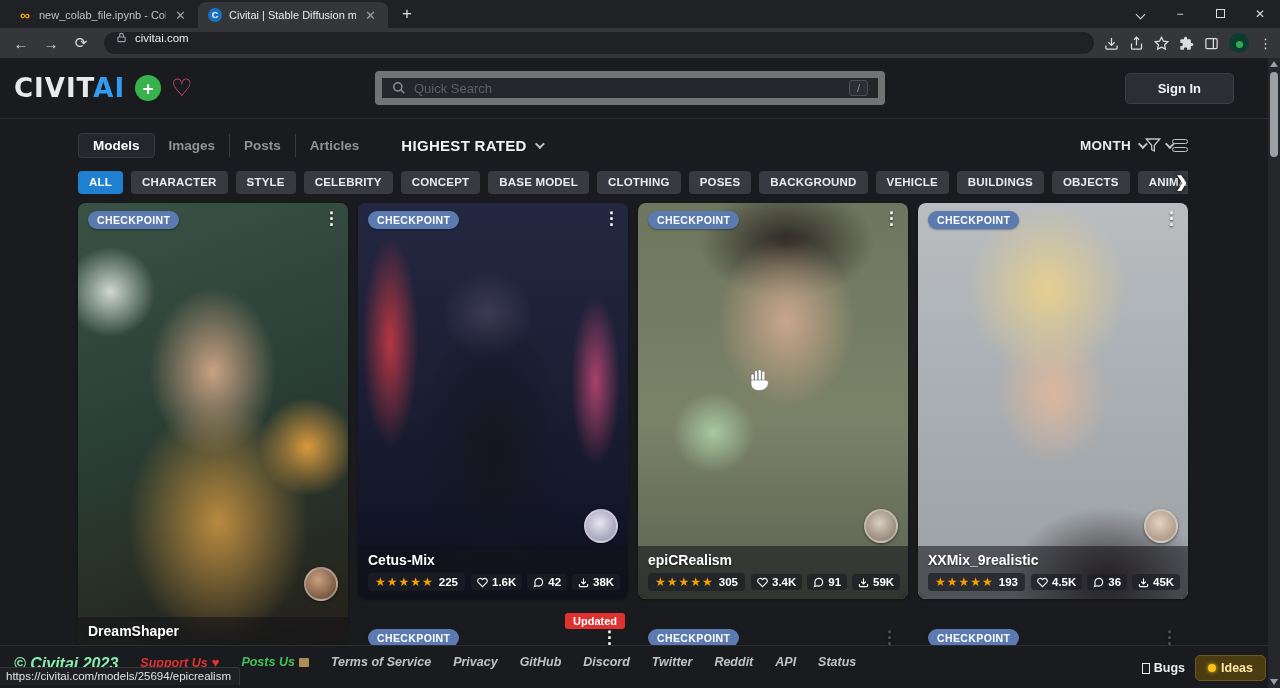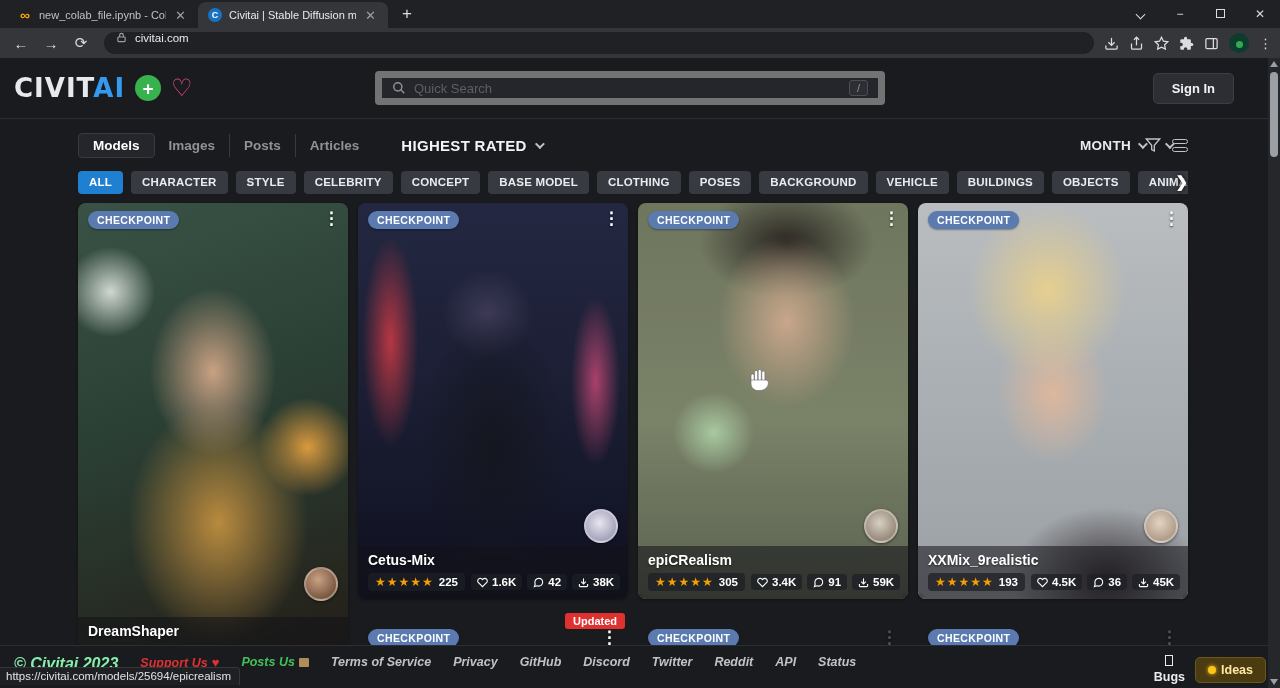--- a/index.html
+++ b/index.html
@@ -48,21 +48,21 @@
     display:flex; align-items:center; justify-content:center; margin-left:10px; font-weight:bold; line-height:1; }
   .heart-btn { margin-left:10px; font-size:24px; color:#e64980; line-height:1; }
   .searchbar { position:absolute; left:375px; width:510px; height:34px; background:#25262b;
     border:7px solid #737373; border-radius:4px; display:flex; align-items:center; padding:0 10px; gap:8px; }
   .searchbar input { flex:1; background:transparent; border:none; outline:none; color:#c1c2c5;
     font-size:13px; font-family:"Liberation Sans", sans-serif; }
   .searchbar input::placeholder { color:#5c5f66; }
   .slash-key { border:1px solid #4a4d55; border-radius:3px; color:#909296; font-size:11px;
     padding:1px 7px; background:#2c2e33; }
   .signin { margin-left:auto; background:#2c2e33; border:1px solid #3b3e46; color:#f1f3f5;
-    font-size:13px; font-weight:bold; padding:7px 18px; border-radius:5px; }
+    font-size:13px; font-weight:bold; padding:7px 32px; border-radius:5px; }
 
   .viewport { height:526px; overflow:hidden; position:relative; }
   .container { width:1110px; margin-left:78px; }
 
   
   .navrow { display:flex; align-items:center; margin-top:13px; height:26px; }
   .seg { display:flex; align-items:center; }
   .seg .item { color:#909296; font-size:13.5px; font-weight:bold; padding:4px 14px; }
   .seg .item.active { background:#25262b; border:1px solid #373a40; border-radius:4px; color:#fff; }
   .seg .item.sep { border-left:1px solid #373a40; }
@@ -157,21 +157,21 @@
   
   .footer { position:absolute; left:0; right:0; bottom:0; height:43px; background:#1a1b1e;
     border-top:1px solid #2c2e33; display:flex; align-items:flex-start; padding:9px 14px 0 14px; gap:22px; }
   .copyright { color:#86efac; font-size:16px; font-weight:bold;font-style:italic; }
   .flink { color:#c1c2c5; font-size:12.5px; font-weight:bold; display:flex; align-items:center; gap:4px;font-style:italic; }
   .flink.support { color:#e03131; }
   .flink.join { color:#40c057; }
   .f-heart { color:#e03131; font-size:13px; }
   .f-box { display:inline-block; width:10px; height:9px; background:#b08d57; border-radius:1px; }
   .footer-right { margin-left:auto; display:flex; align-items:center; gap:10px; }
-  .bugs { color:#e9ecef; font-size:12.5px; font-weight:bold; display:flex; align-items:center; gap:4px;flex-direction:column; }
+  .bugs { color:#e9ecef; font-size:12.5px; font-weight:bold; display:flex; align-items:center; gap:4px; }
   .tofu { display:inline-block; width:8px; height:11px; border:1px solid #e9ecef; }
   .ideas { background:#4a3b11; border:1px solid #6b561c; color:#ffe8a1; font-size:12.5px; font-weight:bold;
     padding:5px 12px; border-radius:5px; display:flex; align-items:center; gap:5px; }
   .bulb { width:8px; height:8px; border-radius:50%; background:#fcc419; box-shadow:0 0 4px #fcc419; display:inline-block; }
 
   
   .statusbar { position:absolute; left:0; bottom:3px; background:#1f2023; border:1px solid #35363a;
     border-left:none; border-bottom:none; border-radius:0 4px 0 0; color:#dfe2e6; font-size:11.5px;
     padding:2px 8px 3px 6px; z-index:30; }
 

